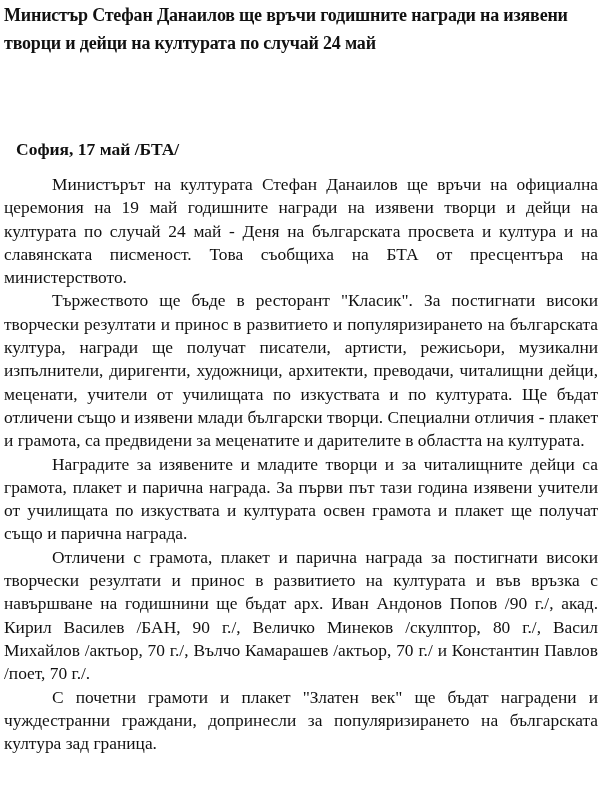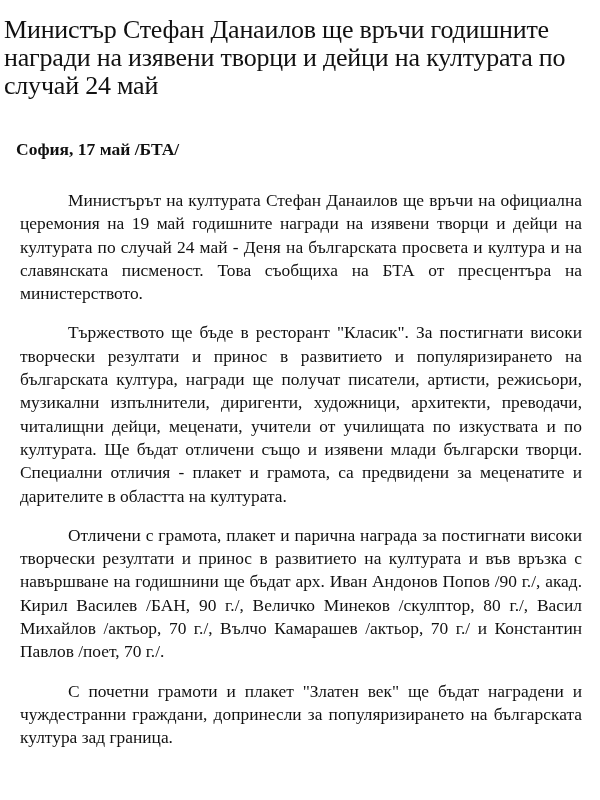--- a/index.html
+++ b/index.html
@@ -16,54 +16,55 @@
     color: #111111;
   }
   .page {
     position: absolute;
     left: 4px;
     top: 0;
     width: 594px;
   }
   .title {
     margin: 0;
-    padding-top: 16px;
-    font-size: 26px;
+    padding-top: 1px;
+    font-size: 18px;
     line-height: 28px;
-    font-weight: normal;
+    font-weight: bold;
     letter-spacing: -0.2px;
   }
   .dateline {
     position: absolute;
     top: 126px;
     left: 0;
     margin: 12px;
     font-size: 17.5px;
     line-height: 23px;
     font-weight: bold;
   }
   .body {
     position: absolute;
     top: 173px;
     left: 0;
     width: 594px;
   }
   .body p {
-    margin: 16px;
+    margin: 0;
     font-size: 17.4px;
     line-height: 23.3px;
     text-align: justify;
     text-indent: 48px;
   }
 </style>
 </head>
 <body>
 
 <div class="page">
   <h1 class="title">Министър Стефан Данаилов ще връчи годишните награди на изявени творци и дейци на културата по случай 24 май</h1>
   <p class="dateline">София, 17 май /БТА/</p>
   <div class="body">
     <p>Министърът на културата Стефан Данаилов ще връчи на официална церемония на 19 май годишните награди на изявени творци и дейци на културата по случай 24 май - Деня на българската просвета и култура и на славянската писменост. Това съобщиха на БТА от пресцентъра на министерството.</p>
     <p>Тържеството ще бъде в ресторант "Класик". За постигнати високи творчески резултати и принос в развитието и популяризирането на българската култура, награди ще получат писатели, артисти, режисьори, музикални изпълнители, диригенти, художници, архитекти, преводачи, читалищни дейци, меценати, учители от училищата по изкуствата и по културата. Ще бъдат отличени също и изявени млади български творци. Специални отличия - плакет и грамота, са предвидени за меценатите и дарителите в областта на културата.</p>
+    <p>Наградите за изявените и младите творци и за читалищните дейци са грамота, плакет и парична награда. За първи път тази година изявени учители от училищата по изкуствата и културата освен грамота и плакет ще получат също и парична награда.</p>
     <p>Отличени с грамота, плакет и парична награда за постигнати високи творчески резултати и принос в развитието на културата и във връзка с навършване на годишнини ще бъдат арх. Иван Андонов Попов /90 г./, акад. Кирил Василев /БАН, 90 г./, Величко Минеков /скулптор, 80 г./, Васил Михайлов /актьор, 70 г./, Вълчо Камарашев /актьор, 70 г./ и Константин Павлов /поет, 70 г./.</p>
     <p>С почетни грамоти и плакет "Златен век" ще бъдат наградени и чуждестранни граждани, допринесли за популяризирането на българската култура зад граница.</p>
   </div>
 </div>
 
 </body></html>

